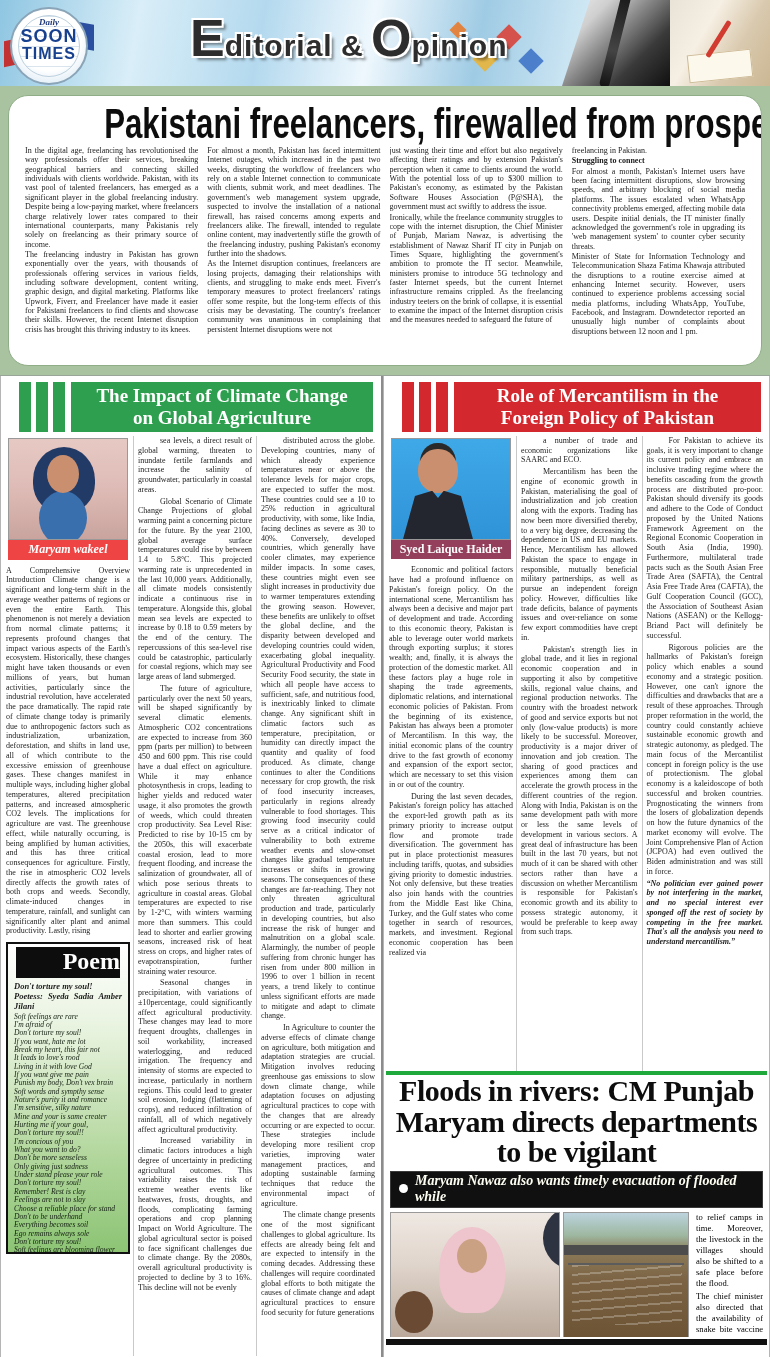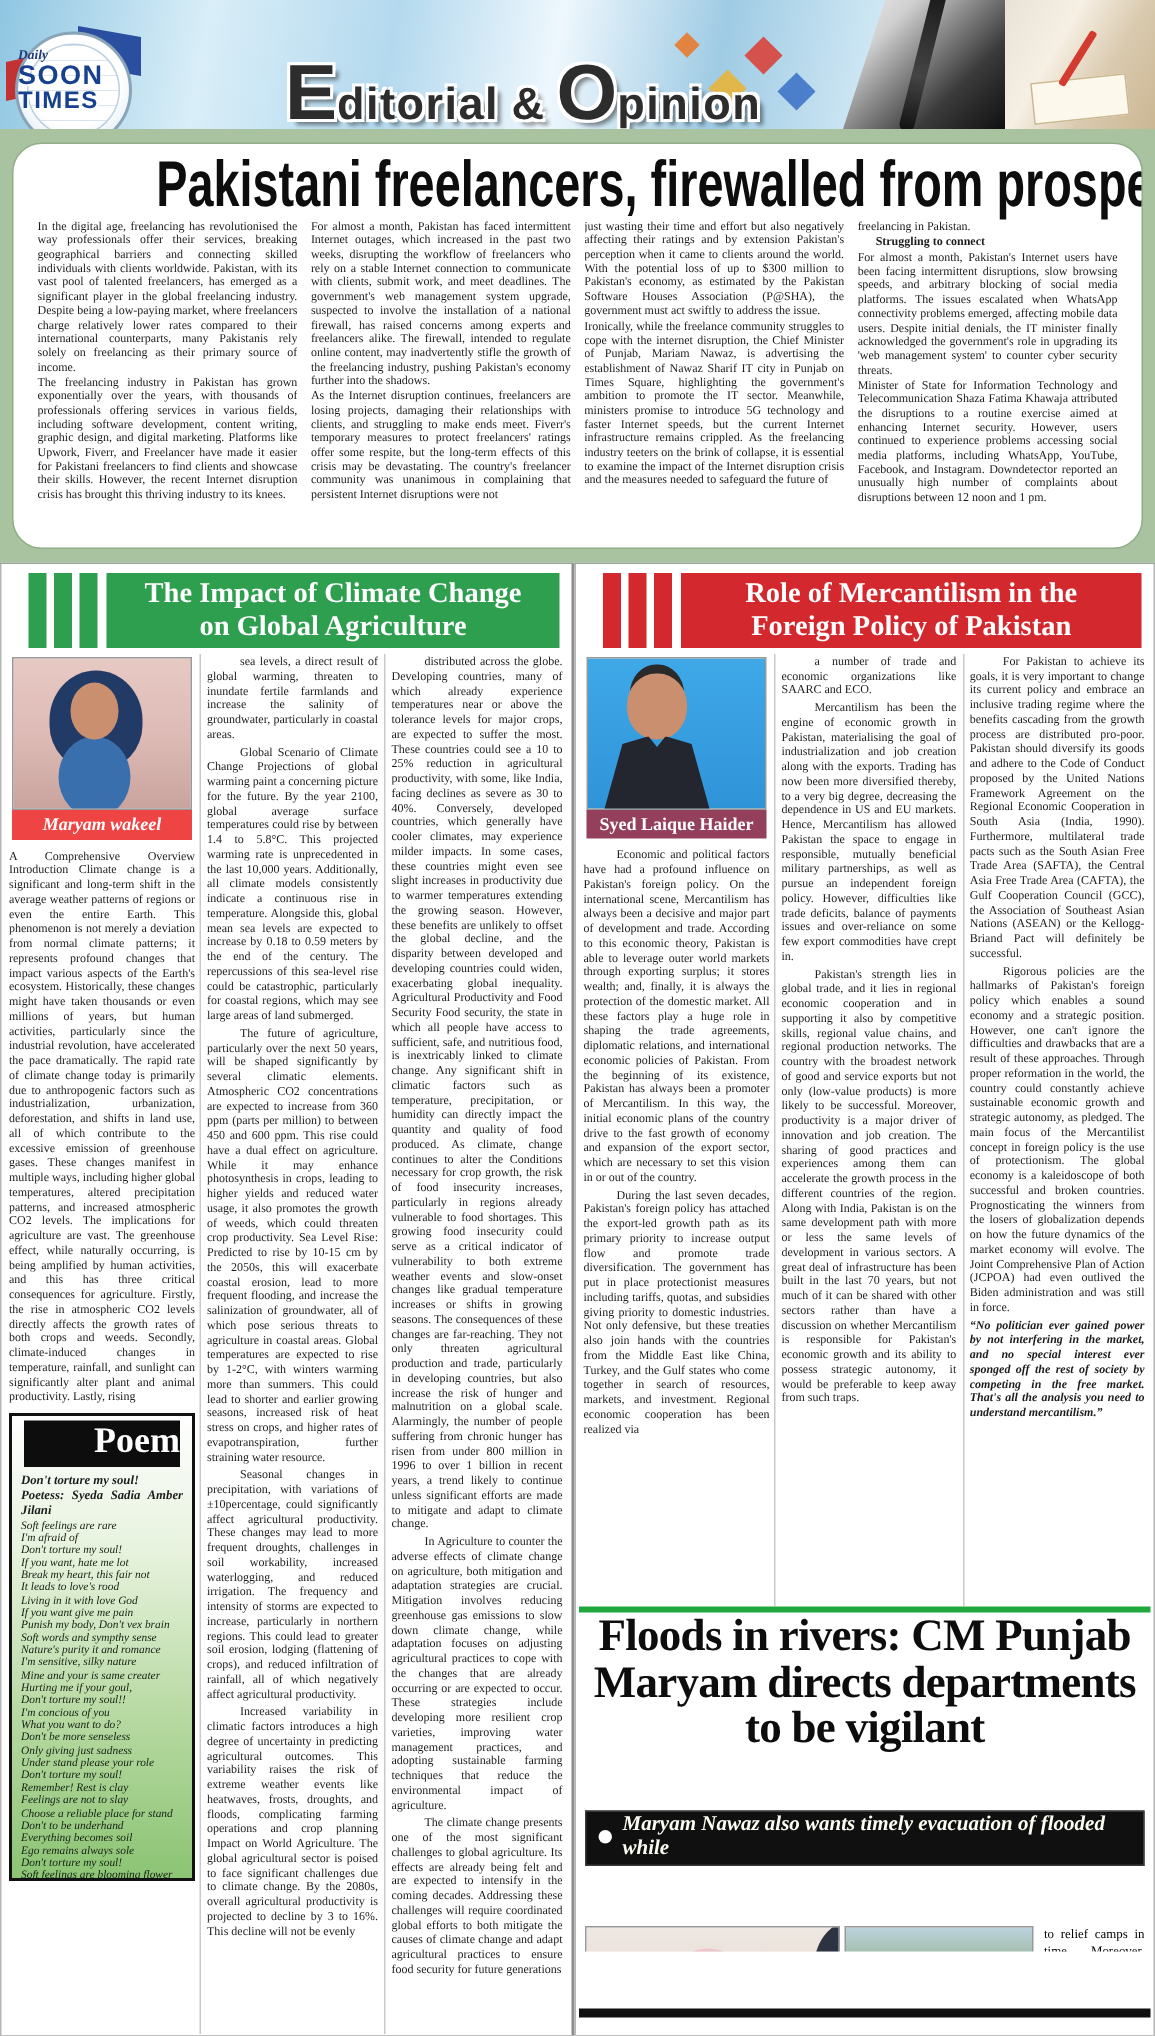--- a/index.html
+++ b/index.html
@@ -10,29 +10,29 @@
   .masthead { position:relative; height:86px; overflow:hidden;
     background:linear-gradient(100deg,#8fc6e2 0%,#d9eef8 18%,#b4d9ee 34%,#eef7fd 48%,#9fcbe4 62%,#cfe7f4 75%,#8fc0dd 88%); }
   .diamond { position:absolute; width:18px; height:18px; transform:rotate(45deg); opacity:.9; }
   .d1 { left:476px; top:50px; background:#e8b43a; }
   .d2 { left:500px; top:28px; background:#d8443a; }
   .d3 { left:522px; top:52px; background:#3f74c8; }
   .d4 { left:452px; top:24px; background:#e87b2f; width:12px; height:12px; }
   .logo-wrap { position:absolute; left:8px; top:3px; width:82px; height:80px; }
   .logo-ribbon-red { position:absolute; left:-4px; top:34px; width:40px; height:26px; background:#c23232; transform:skewY(-12deg); }
   .logo-ribbon-blue { position:absolute; right:-4px; top:18px; width:42px; height:26px; background:#2b4fa0; transform:skewY(10deg); }
-  .logo-globe { position:absolute; left:2px; top:18px; width:78px; height:78px; border-radius:50%;
+  .logo-globe { position:absolute; left:2px; top:4px; width:78px; height:78px; border-radius:50%;
     background:radial-gradient(circle at 50% 40%, #ffffff 55%, #dcebf5 85%, #bcd4e4 100%);
-    border:2px solid #8aa4b8; text-align:left; padding-top:8px; }
+    border:2px solid #8aa4b8; text-align:center; padding-top:8px; }
   .logo-globe::before { content:""; position:absolute; inset:6px; border-radius:50%; border:1px solid #bcd0de;
     background:repeating-linear-gradient(0deg, transparent 0 9px, rgba(150,180,205,.35) 9px 10px); }
   .logo-daily { position:relative; font-size:9px; font-style:italic; font-weight:bold; color:#203a7a; }
   .logo-soon { position:relative; font-family:"Liberation Sans", sans-serif; font-weight:bold; font-size:18px; letter-spacing:1px; color:#17418f; line-height:1.05; text-shadow:1px 1px 0 #fff; }
   .logo-times { position:relative; font-family:"Liberation Sans", sans-serif; font-weight:bold; font-size:16px; letter-spacing:1px; color:#17418f; line-height:1.0; text-shadow:1px 1px 0 #fff; }
-  .section-title { position:absolute; left:190px; top:32px; white-space:nowrap; color:#2d2d2d;
+  .section-title { position:absolute; left:190px; top:8px; white-space:nowrap; color:#2d2d2d;
     font-family:"Liberation Sans", sans-serif; font-weight:bold;
     text-shadow:-2px -2px 0 #fff, 2px -2px 0 #fff, -2px 2px 0 #fff, 2px 2px 0 #fff, 4px 4px 3px rgba(0,0,0,.45); }
   .st-big { font-size:52px; }
   .st-small { font-size:30px; letter-spacing:1px; }
   .st-amp { font-size:30px; }
   .masthead-art { position:absolute; right:0; top:0; height:86px; display:flex; }
   .pen-photo { position:relative; width:108px; height:86px; clip-path:polygon(26% 0, 100% 0, 100% 100%, 0 100%);
     background:linear-gradient(135deg,#efefef 0%,#cfcfcf 25%,#8a8a8a 45%,#3a3a3a 70%,#101010 100%); }
   .pen-photo::after { content:""; position:absolute; left:48px; top:-6px; width:10px; height:95px; background:linear-gradient(180deg,#1a1a1a,#444 60%,#111); transform:rotate(14deg); border-radius:0 0 5px 5px; }
   .writing-photo { position:relative; width:100px; height:86px; background:linear-gradient(120deg,#e9e2d6 0%,#f6efe3 35%,#d9c9ae 65%,#cbb793 100%); }
@@ -40,21 +40,21 @@
   .writing-photo::after { content:""; position:absolute; left:46px; top:18px; width:5px; height:42px; background:#d23b2f; transform:rotate(32deg); border-radius:2px; }
 
   
   .freelancer-section { height:289px; background:#a9c2a0; padding:9px 8px; }
   .freelancer-box { height:100%; background:#fff; border:1px solid #8fae87; border-radius:20px; padding:4px 16px 6px; overflow:hidden; }
   .main-headline { font-family:"Liberation Sans", sans-serif; font-weight:bold; font-size:40px; line-height:46px;
     white-space:nowrap; text-align:center; transform:scaleX(.78) scaleY(1.08); transform-origin:center; color:#0d0d0d; }
   .cols4 { display:flex; gap:9px; height:214px; overflow:hidden; }
   .fcol { flex:1; font-size:8px; line-height:1.17; text-align:justify; overflow:hidden; color:#1c1c1c; }
   .fcol .para { margin-bottom:1px; }
-  .subhead-bold { font-weight:bold;margin-left:12px; }
+  .subhead-bold { font-weight:bold; }
 
   
   .middle { display:flex; height:982px; border-top:1px solid #9aa59a; }
   .left-article { width:383px; border-left:1px solid #b5b5b5; border-right:2px solid #8c8c8c; padding:4px 2px 0 2px; }
   .right-article { width:387px; border-left:1px solid #b5b5b5; border-right:1px solid #b5b5b5; padding:4px 2px 0 2px; display:flex; flex-direction:column; }
 
   .title-row { display:flex; align-items:stretch; gap:6px; margin:2px 6px 4px 16px; height:50px; }
   .bars { display:flex; gap:5px; }
   .bar { width:12px; height:100%; }
   .green .bar { background:#2e9e4f; }
@@ -87,21 +87,21 @@
 
   
   .poem-box { margin-top:6px; border:2px solid #111; background:linear-gradient(180deg,#ffffff 0%,#e6f2dc 30%,#b7d9a2 65%,#8cc474 100%);
     height:312px; overflow:hidden; padding:3px 6px 0 6px; }
   .poem-header { background:#0d0d0d; color:#fff; text-align:right; font-weight:bold; font-size:24px; line-height:1.1; padding:1px 0 3px; margin:0 2px 3px; }
   .poem-title { font-weight:bold; font-style:italic; font-size:8.5px; }
   .poem-poetess { font-weight:bold; font-style:italic; font-size:8.5px; margin-bottom:1px; }
   .poem-lines div { font-style:italic; font-size:7.6px; line-height:1.1; color:#142012; }
 
   
-  .flood { border-top:4px solid #1fa83c; height:286px; position:relative; padding:1px 4px 12px; display:flex; flex-direction:column;gap:36px; }
+  .flood { border-top:4px solid #1fa83c; height:286px; position:relative; padding:1px 4px 12px; display:flex; flex-direction:column; }
   .flood-headline { font-size:30px; font-weight:bold; text-align:center; line-height:1.02; letter-spacing:-.5px; color:#0d0d0d; }
   .flood-subhead { background:#101010; border:1px solid #3a3a3a; color:#fdfdf2; display:flex; align-items:center; gap:7px;
     font-style:italic; font-weight:bold; font-size:14px; padding:1px 8px 2px; margin-top:3px; }
   .bullet { width:9px; height:9px; border-radius:50%; background:#fff; flex:0 0 auto; }
   .flood-main { display:flex; gap:4px; margin-top:4px; flex:1; overflow:hidden; }
   .flood-left { width:302px; display:flex; flex-direction:column; }
   .flood-photos { display:flex; gap:3px; }
   .photo { height:128px; position:relative; overflow:hidden; border:1px solid #999; }
   .cm-photo { width:170px; background:linear-gradient(180deg,#efe8e2 0%,#e0d5cc 40%,#b9a89a 100%); }
   .cm-photo::before { content:""; position:absolute; left:48px; top:14px; width:66px; height:86px; border-radius:50% 50% 40% 40%; background:#eec4cd; }

